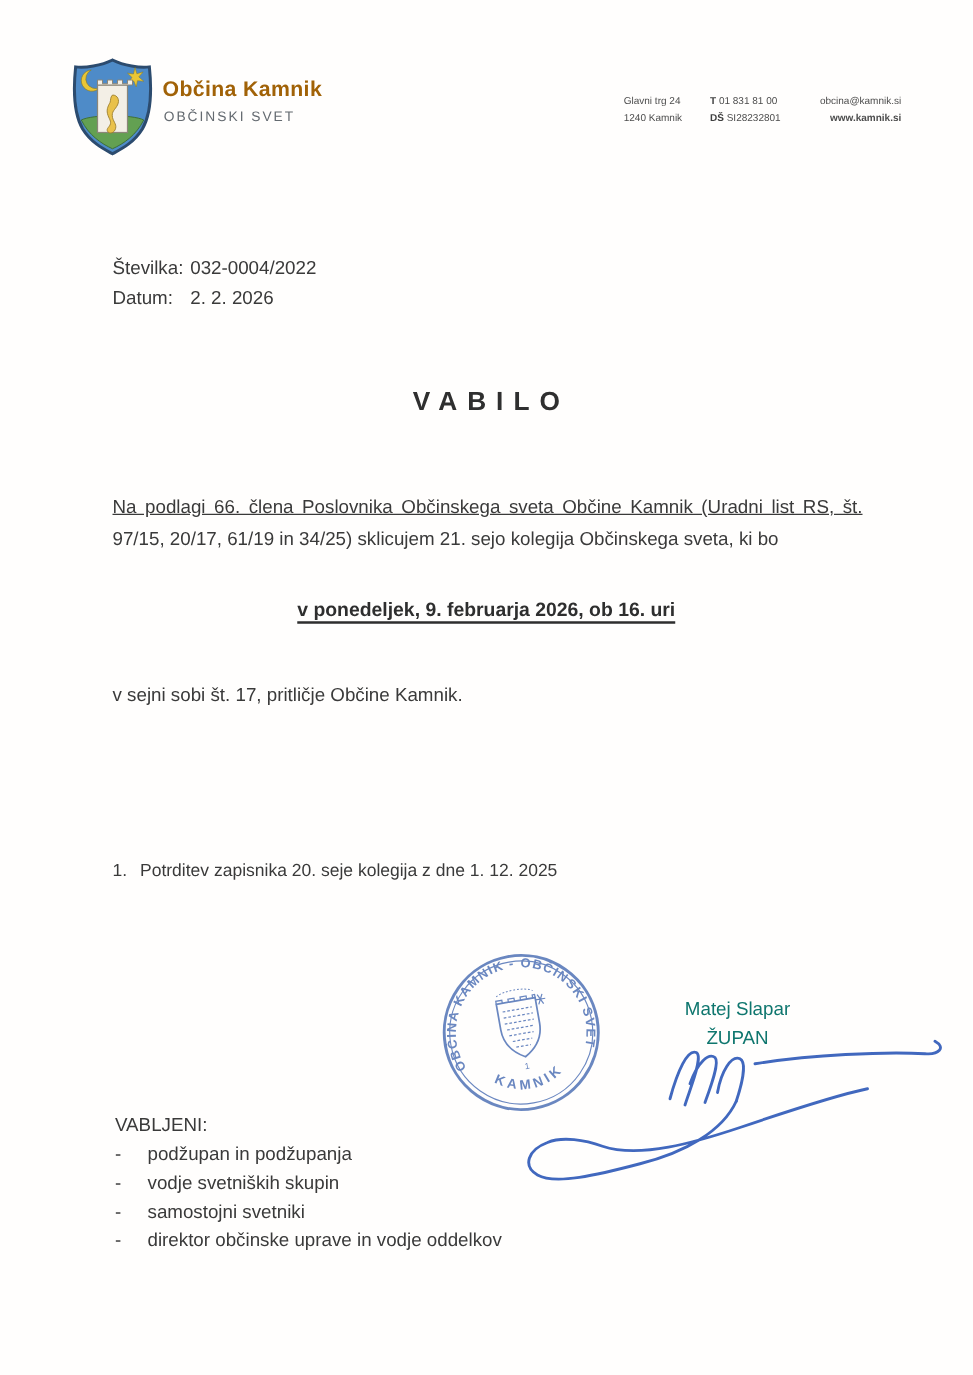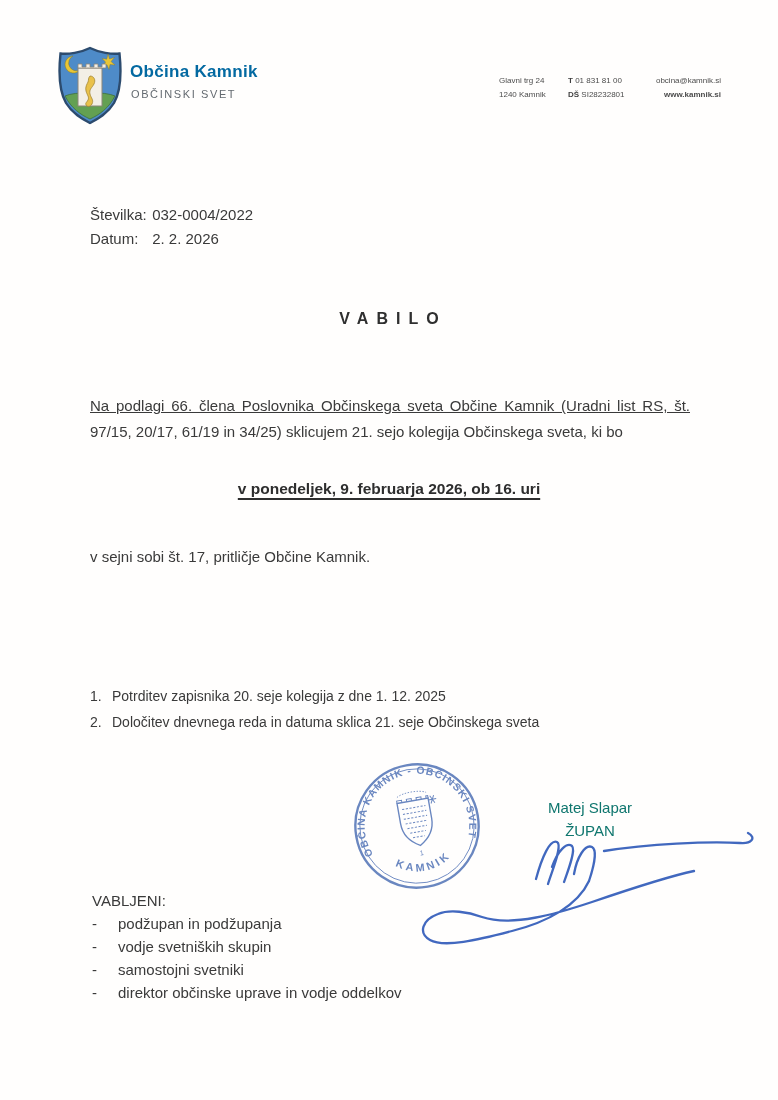--- a/index.html
+++ b/index.html
@@ -6,33 +6,33 @@
   .page{
     position:relative;
     width:778px;height:1100px;
     background:#fffefd;
     font-family:"Liberation Sans", sans-serif;
     color:#3a3a3a;
     overflow:hidden;
   }
   
   .logo{position:absolute;left:56px;top:46px;width:68px;height:80px;}
-  .org-name{position:absolute;left:130px;top:62px;font-size:17px;font-weight:bold;color:#0369a1;letter-spacing:.3px;}
+  .org-name{position:absolute;left:130px;top:62px;font-size:17px;font-weight:bold;color:#a16207;letter-spacing:.3px;}
   .org-unit{position:absolute;left:131px;top:88px;font-size:11px;color:#646a70;letter-spacing:1.6px;}
   .contact{position:absolute;top:74px;font-size:8px;line-height:14px;color:#4c4c4c;margin-left:21px;}
   .contact.c1{left:478px;}
   .contact.c2{left:547px;}
   .contact.c3{left:588px;width:112px;text-align:right;}
   .contact b{font-weight:bold;color:#3f3f3f;}
   
   .ref{position:absolute;left:90px;top:203px;font-size:15px;line-height:24px;}
   .ref .lbl{display:inline-block;width:58px;}
   
   .doc-title{position:absolute;left:0;top:310px;width:778px;text-align:center;
-    font-size:16px;font-weight:bold;color:#2f2f2f;letter-spacing:8px;padding-left:8px;box-sizing:border-box;}
+    font-size:21px;font-weight:bold;color:#2f2f2f;letter-spacing:8px;padding-left:8px;box-sizing:border-box;}
   
   .intro{position:absolute;left:90px;top:393px;width:600px;font-size:15px;line-height:26px;}
   .intro .just{text-align:justify;text-align-last:justify;text-decoration:underline;}
   .datetime{position:absolute;left:0;top:480px;width:778px;text-align:center;
     font-size:15.5px;font-weight:bold;color:#2e2e2e;
     text-decoration:underline;text-decoration-thickness:1.8px;text-underline-offset:4px;}
   .location{position:absolute;left:90px;top:548px;font-size:15px;}
   .agenda-intro{position:absolute;left:90px;top:611px;font-size:15px;}
   .agenda{position:absolute;left:90px;top:684px;font-size:14px;line-height:25.5px;}
   .agenda .num{display:inline-block;width:22px;}
@@ -100,23 +100,20 @@
 
   <div class="datetime">v ponedeljek, 9. februarja 2026, ob 16. uri</div>
 
   <div class="location">v sejni sobi št. 17, pritličje Občine Kamnik.</div>
 
 
   <div class="agenda">
     <div>
       <span class="num">1.</span><span>Potrditev zapisnika 20. seje kolegija z dne 1. 12. 2025</span>
     </div>
-    <div>
-      <span class="num">2.</span><span>Določitev dnevnega reda in datuma sklica 21. seje Občinskega sveta</span>
-    </div>
   </div>
 
   <svg class="stamp" viewBox="0 0 140 140">
     <defs>
       <path id="stTop" d="M 20.2,88.1 A 53,53 0 1 1 119.8,88.1" fill="none"></path>
       <path id="stBot" d="M 40.4,105.2 A 46,46 0 0 0 99.6,105.2" fill="none"></path>
     </defs>
     <g transform="rotate(-10 70 70)" stroke="#4a6db3" fill="none" opacity="0.82">
       <circle cx="70" cy="70" r="62.5" stroke-width="2.4"></circle>
       <circle cx="70" cy="70" r="58" stroke-width="0.9"></circle>

